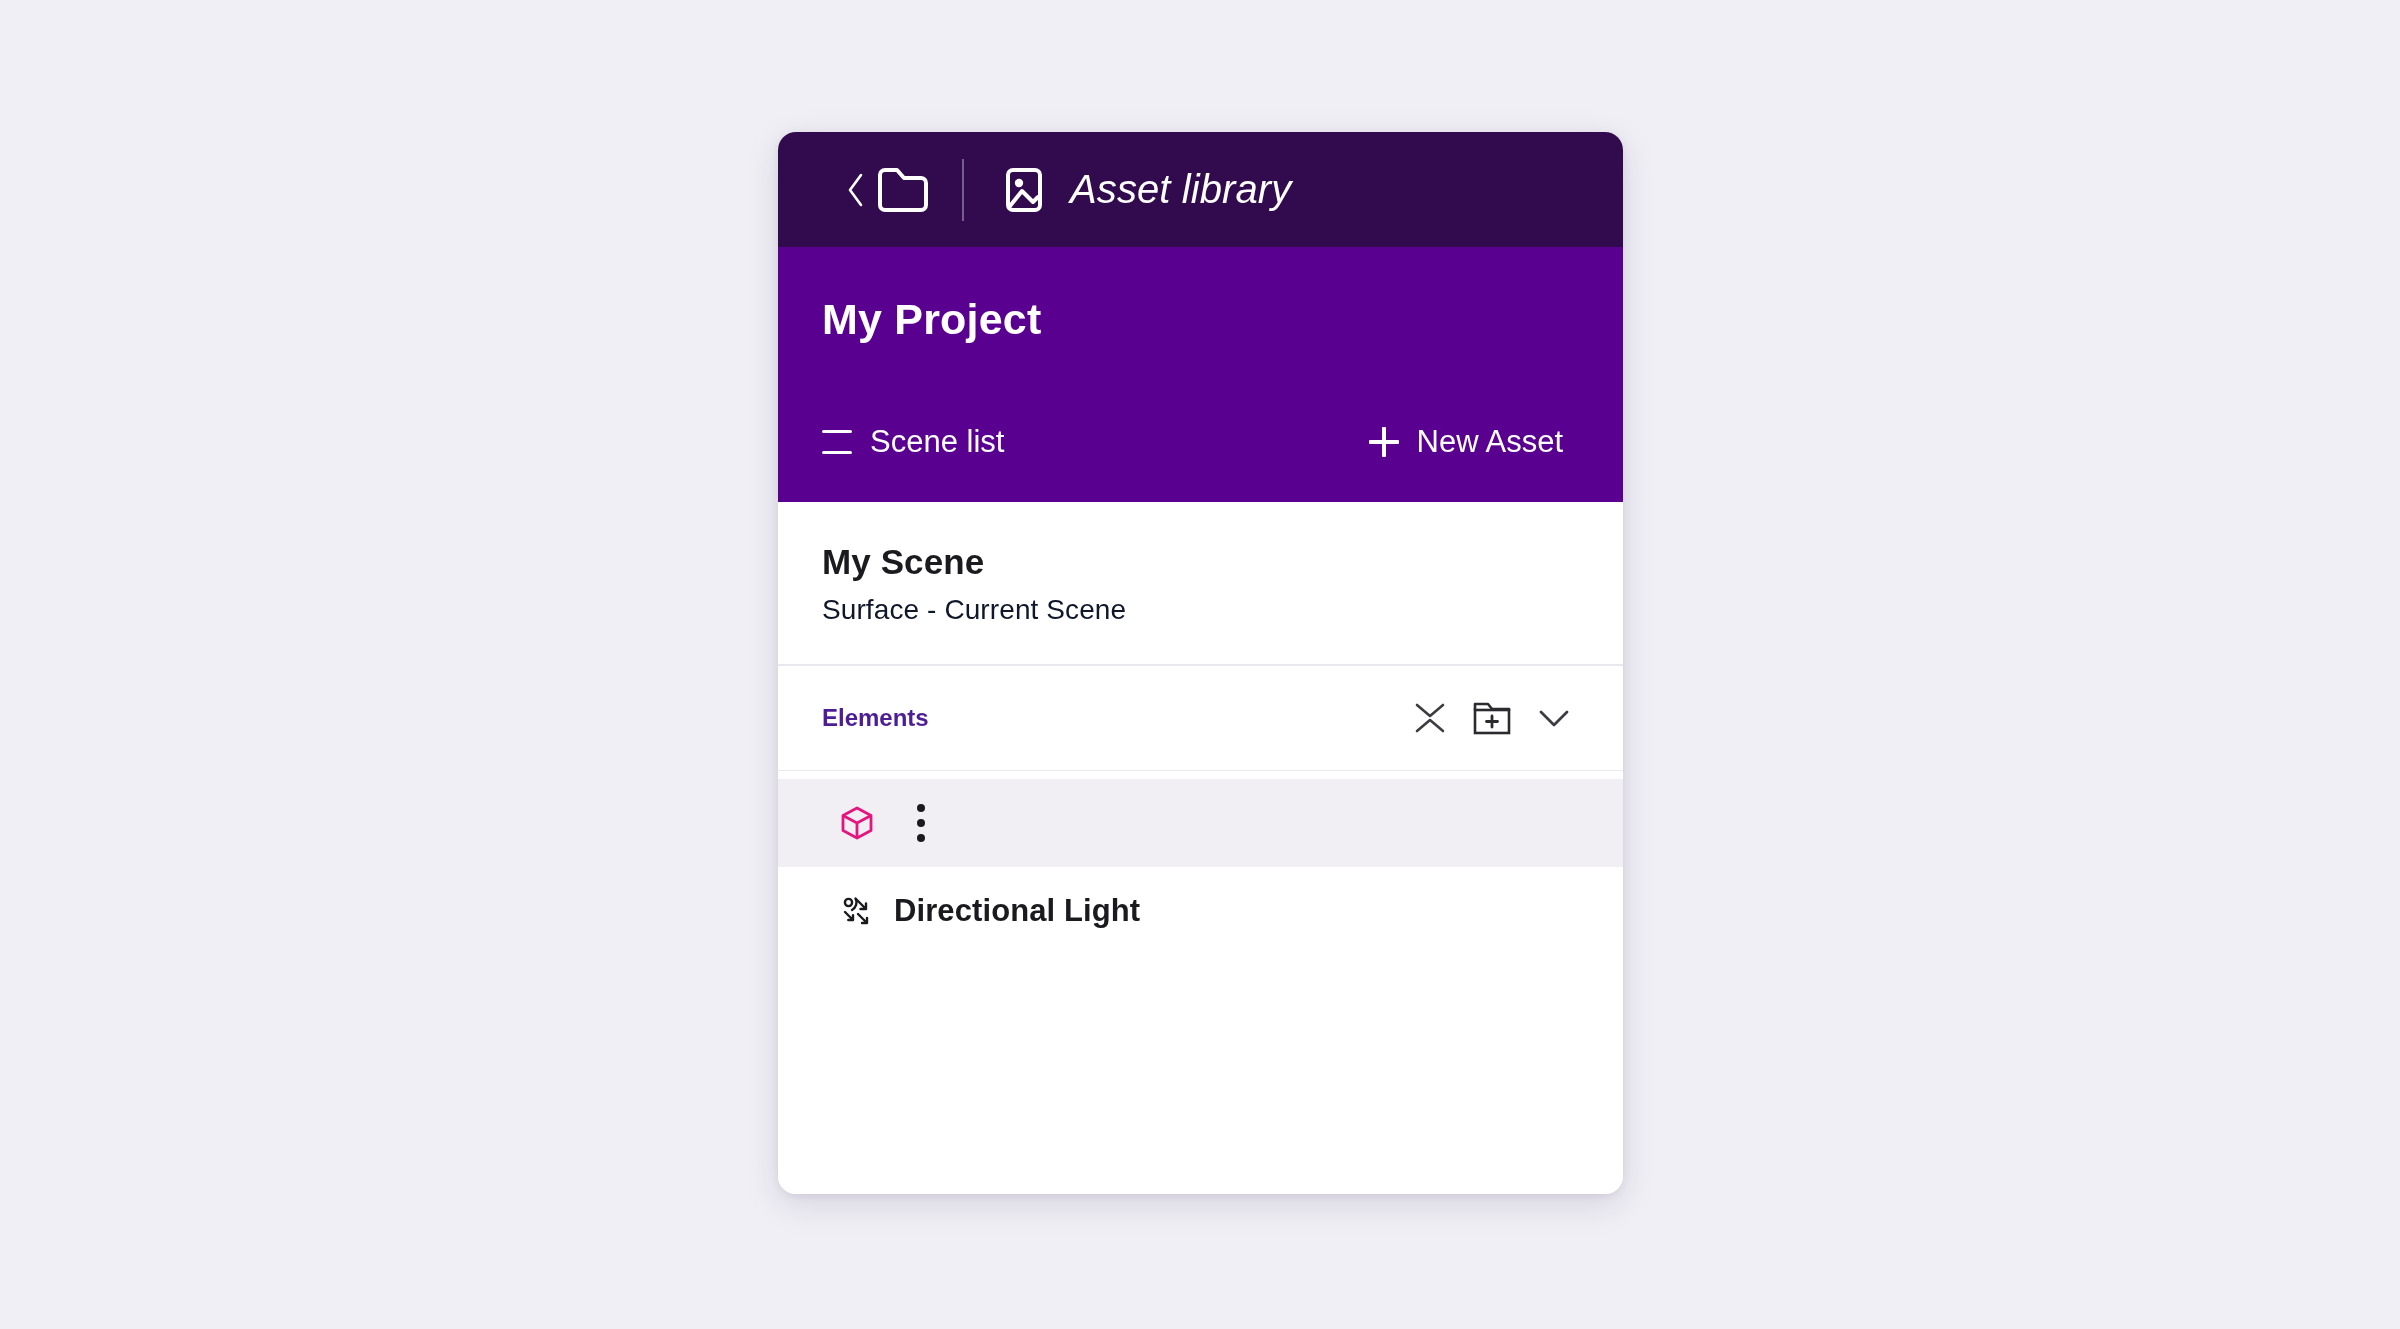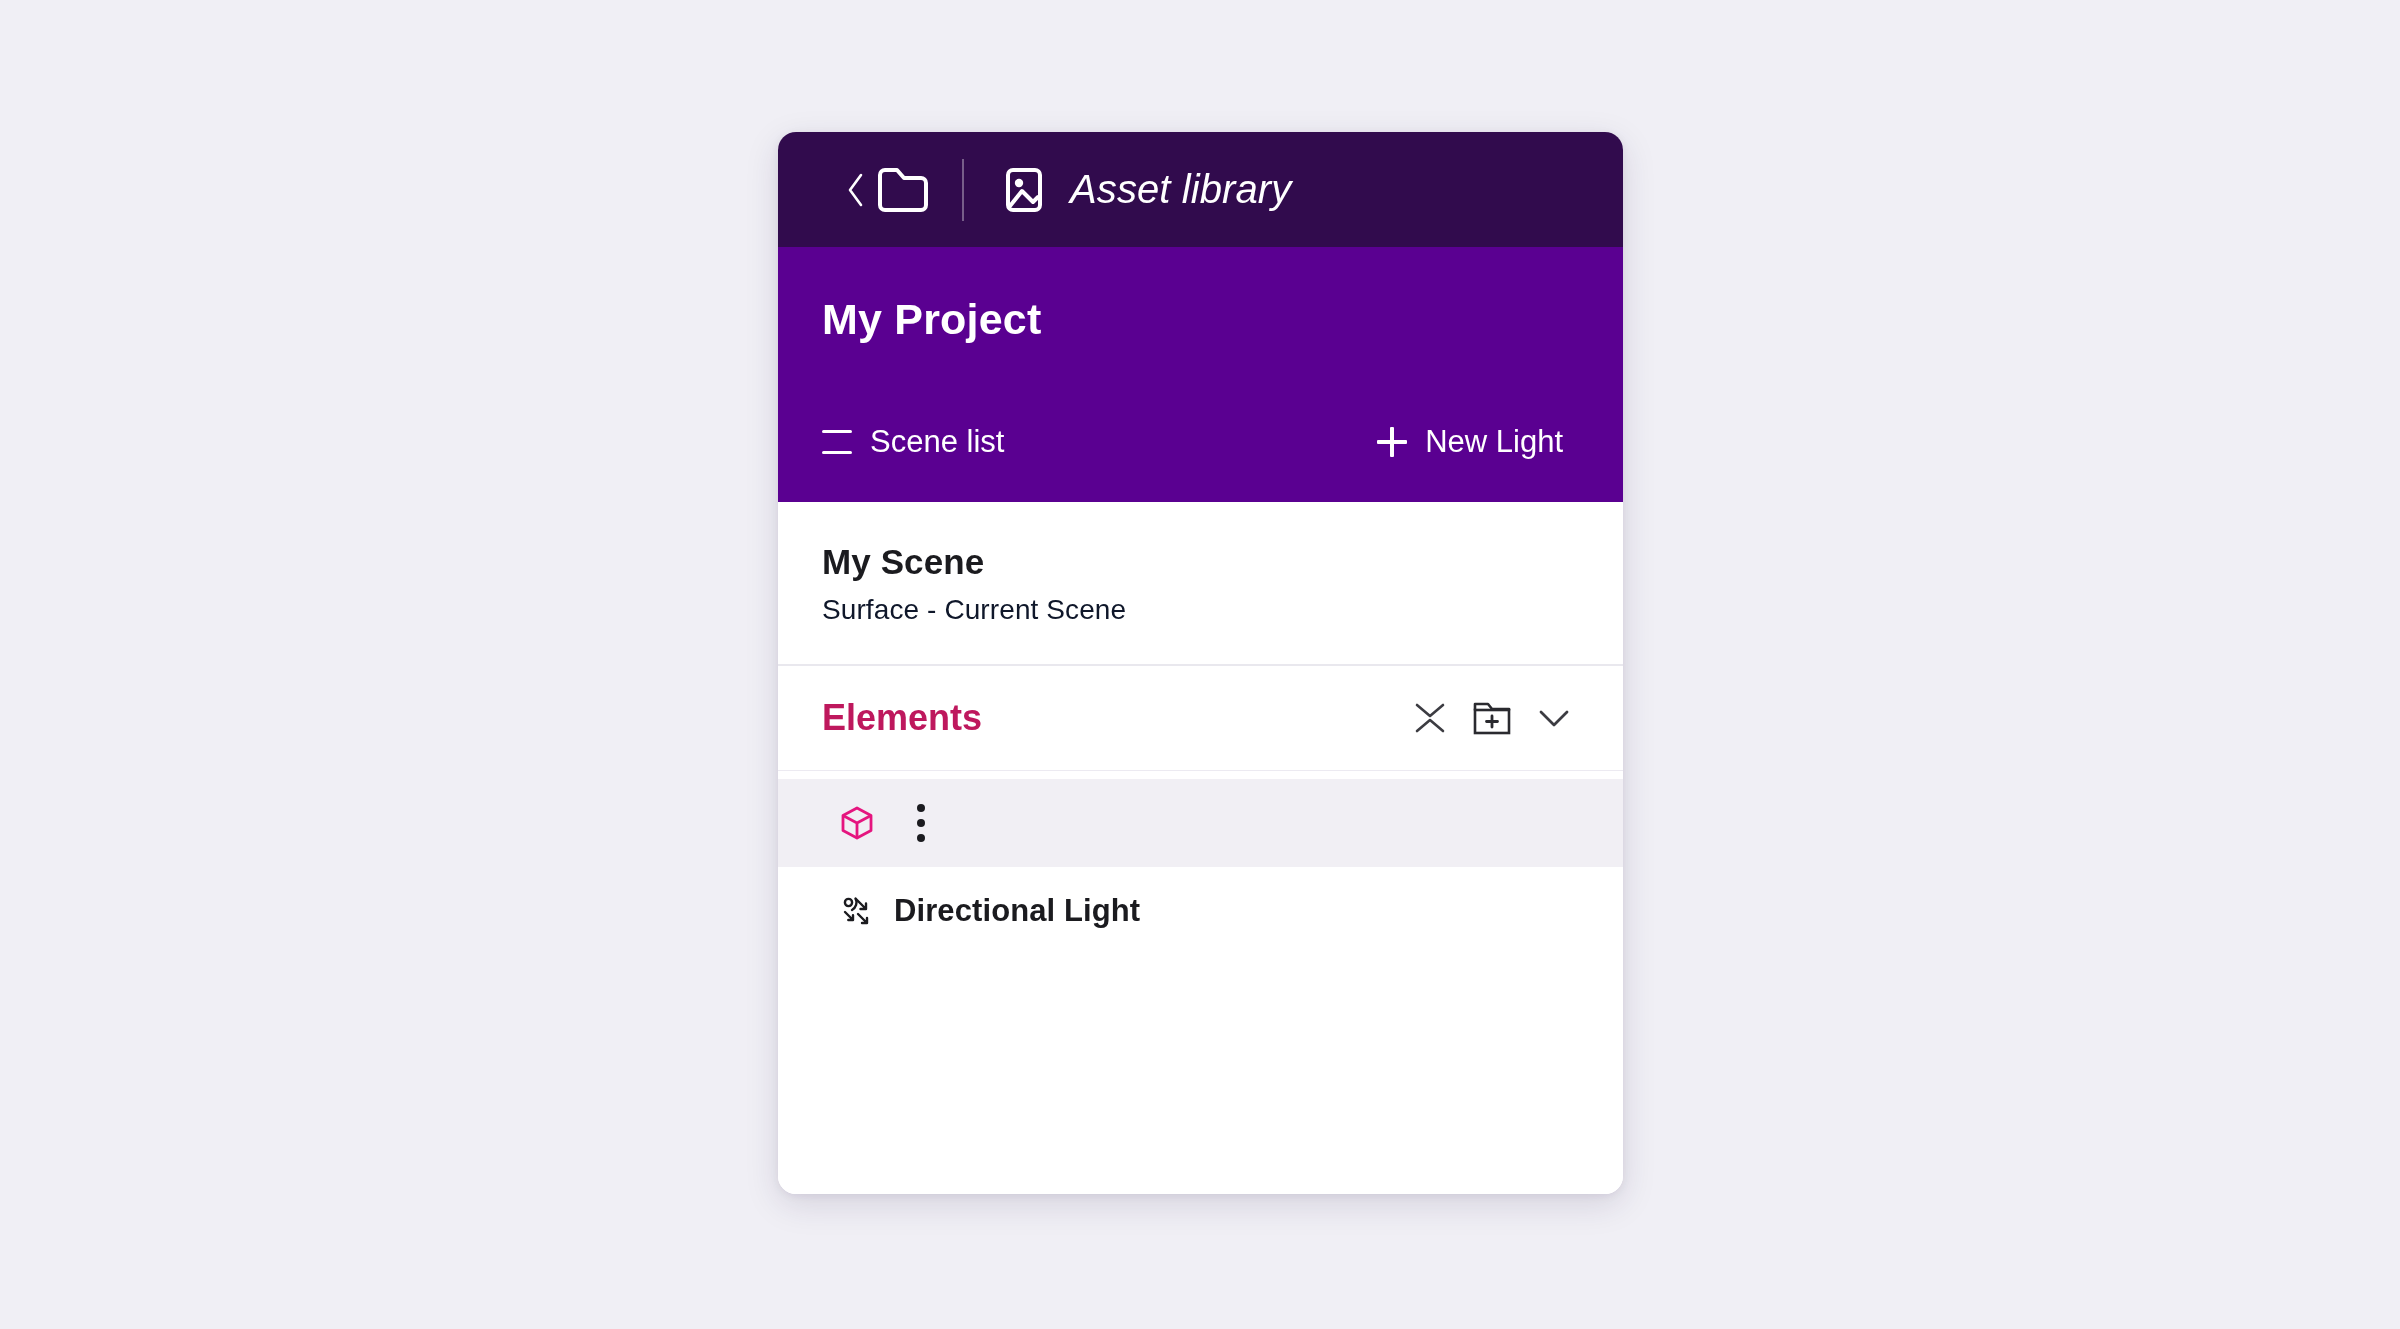--- a/index.html
+++ b/index.html
@@ -194,22 +194,22 @@
     background: #ffffff;
     height: 105px;
     display: flex;
     align-items: center;
     padding: 0 38px 0 44px;
     border-bottom: 1px solid #eceaf1;
     flex: 0 0 auto;
   }
 
   .elements-title {
-    color: #be185d;
-    font-size: 36px;
+    color: #4c1d95;
+    font-size: 24px;
     font-weight: 700;
     flex: 1 1 auto;
   }
 
   .el-icon-btn {
     width: 62px;
     height: 62px;
     display: flex;
     align-items: center;
     justify-content: center;
@@ -320,21 +320,21 @@
         <div class="pa-btn">
           <span class="list-icon">
             <span></span>
               <span></span>
           </span>
           <span class="pa-label">Scene list</span>
         </div>
 
         <div class="pa-btn">
           <span class="plus-icon"></span>
-          <span class="pa-label">New Light</span>
+          <span class="pa-label">New Asset</span>
         </div>
       </div>
     </div>
 
     <div class="scene-block">
       <div class="scene-name">My Scene</div>
       <div class="scene-sub">Surface - Current Scene</div>
     </div>
 
     <div class="elements-bar">

